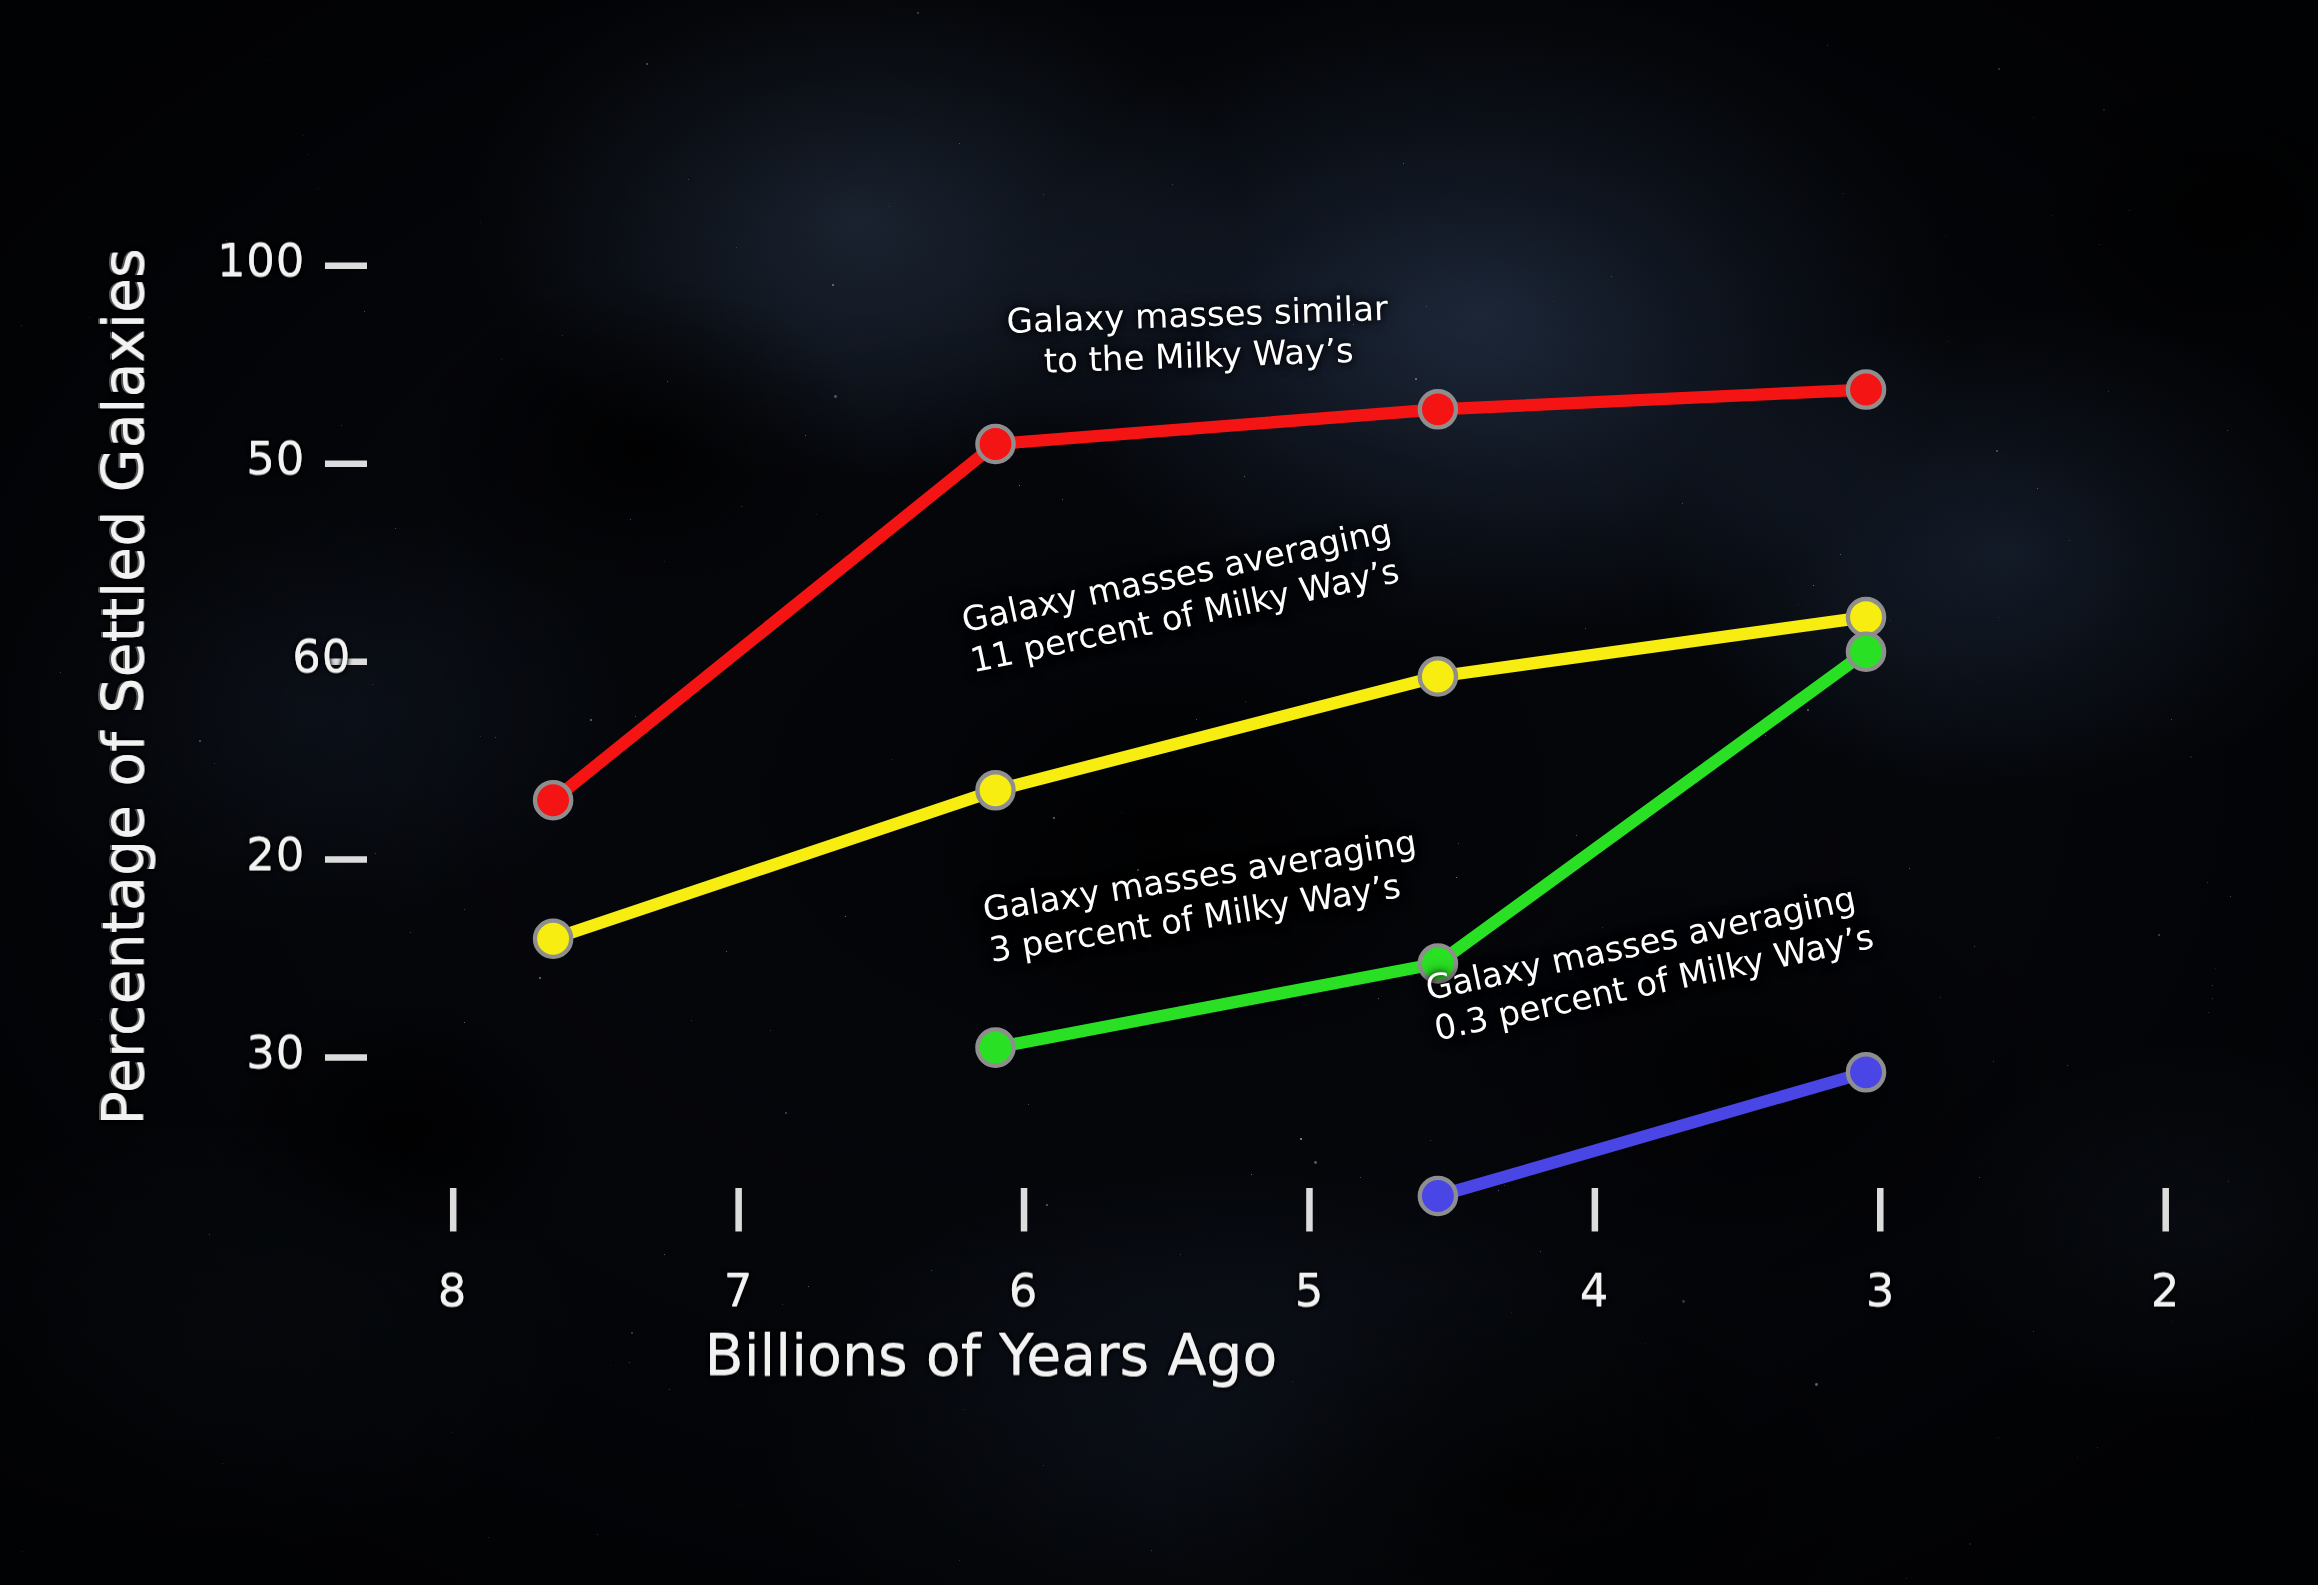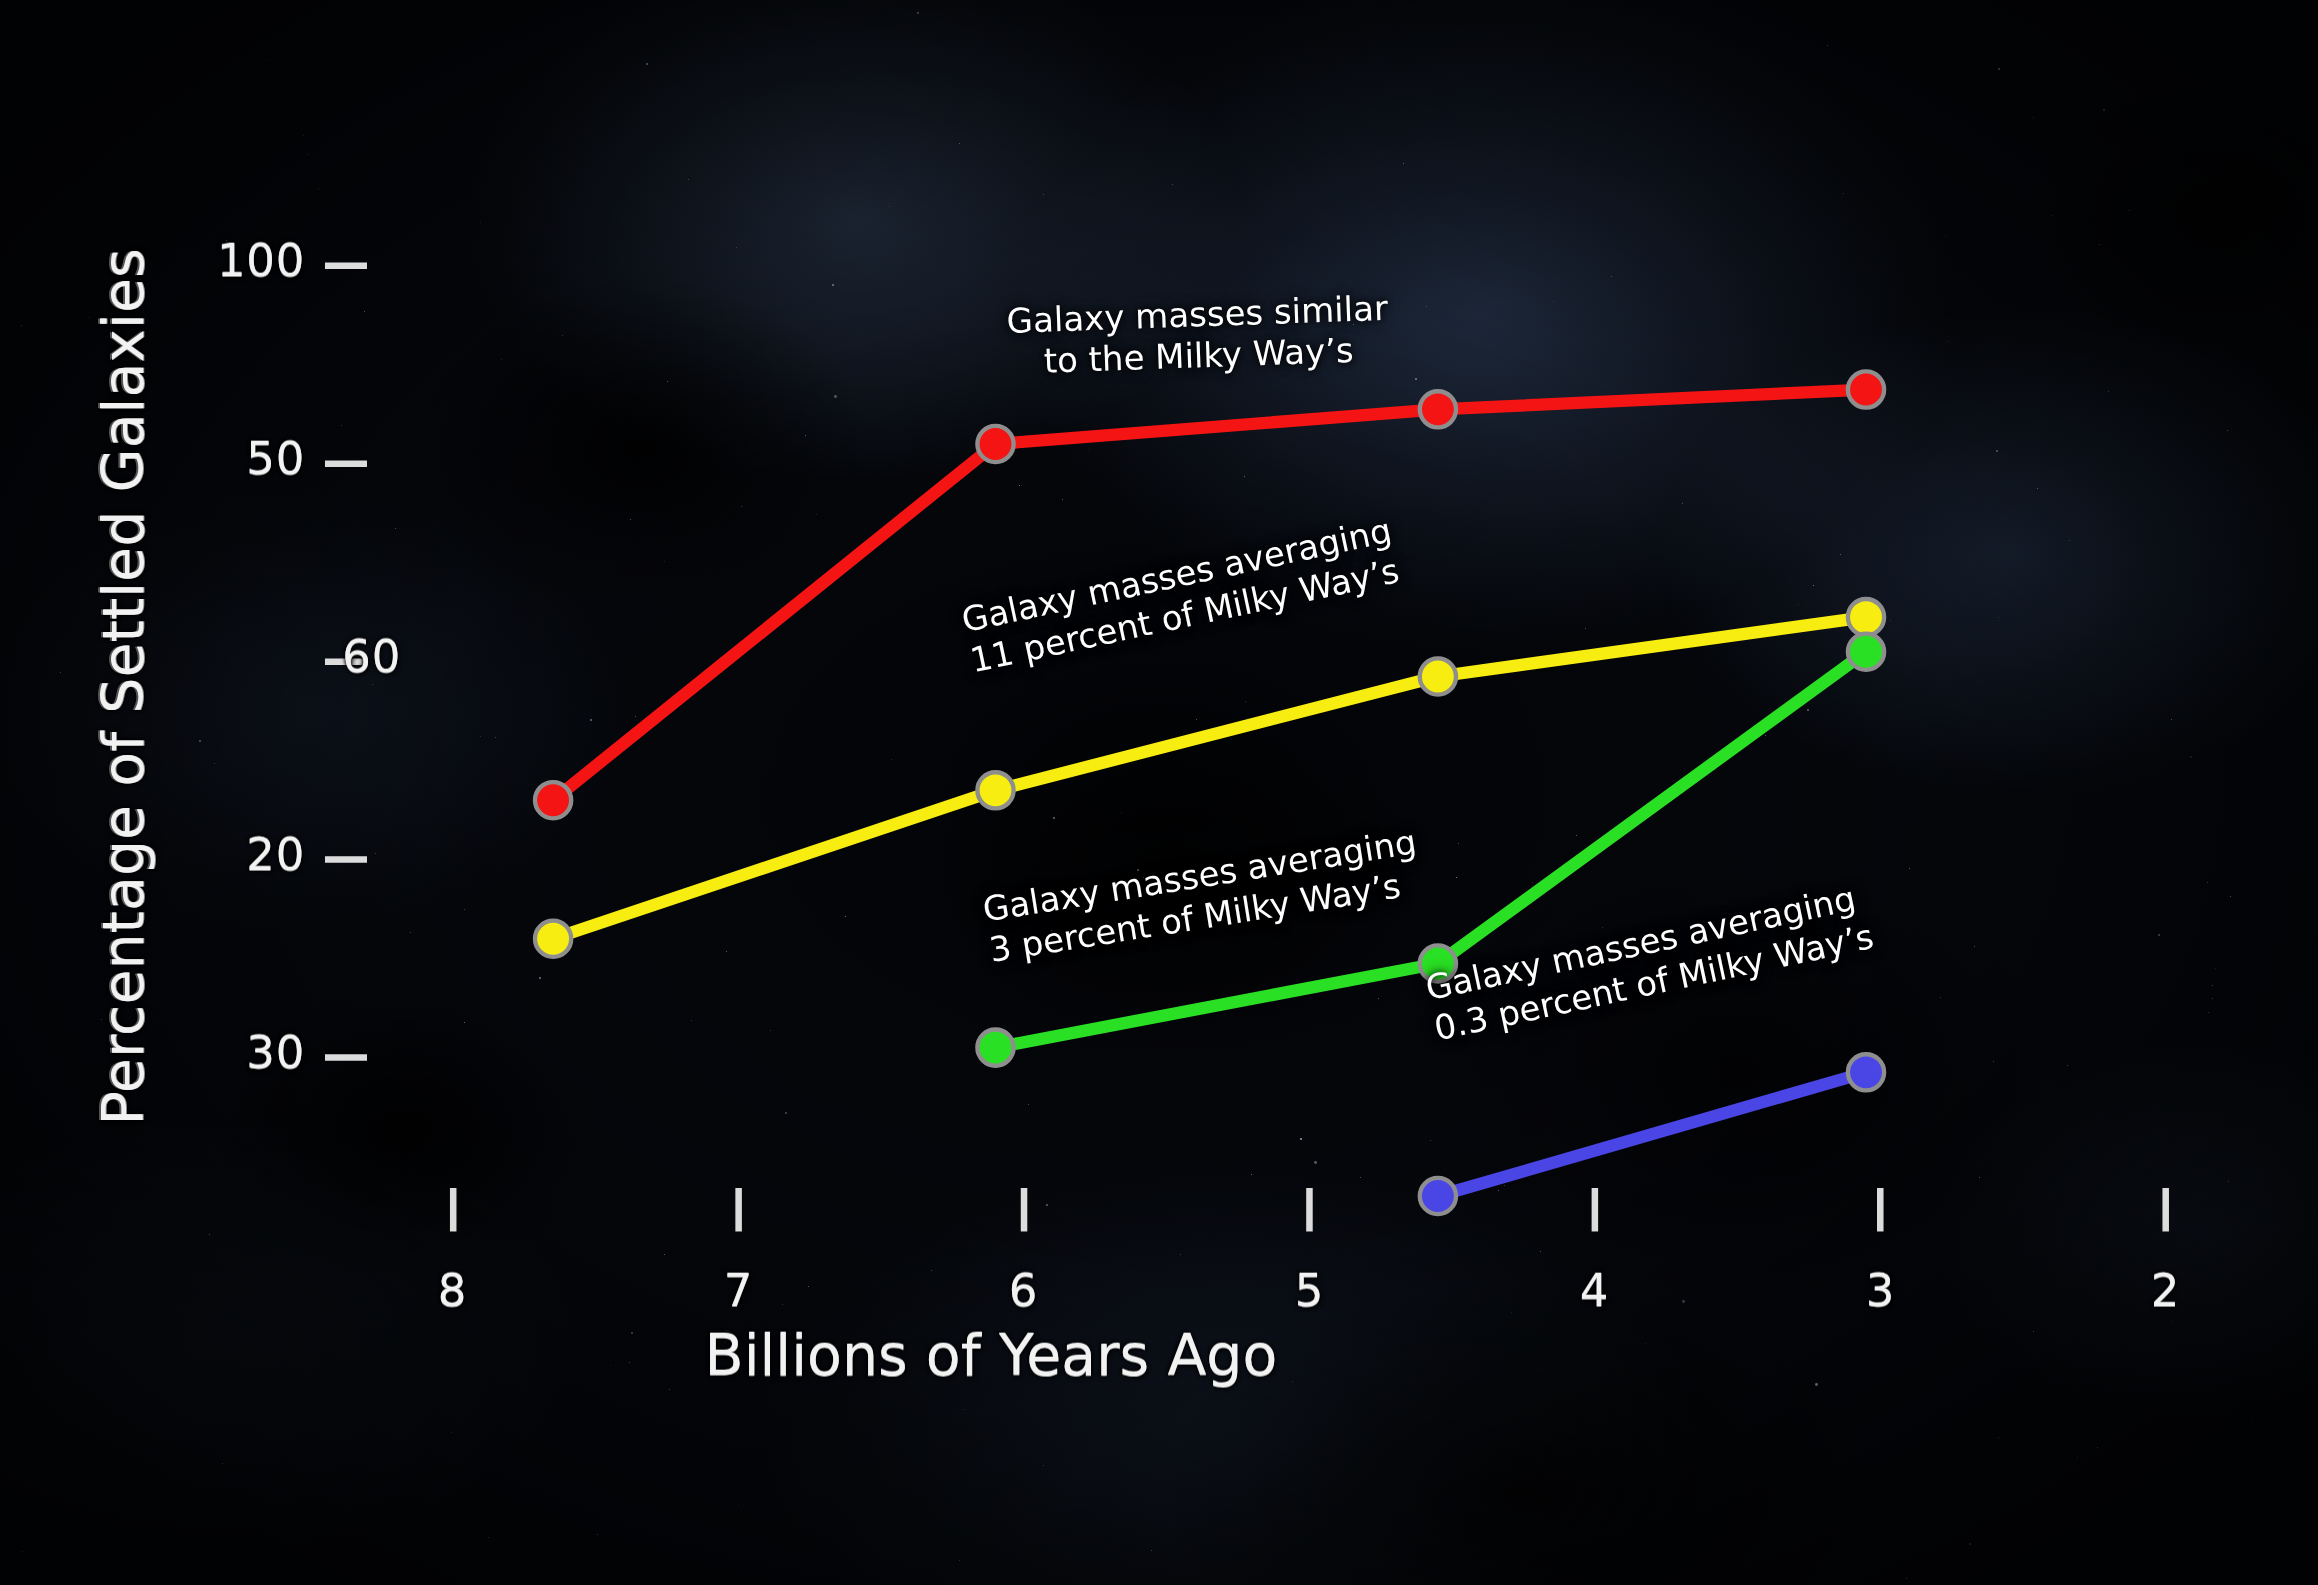--- a/index.html
+++ b/index.html
@@ -284,21 +284,21 @@
       <g>
         <polyline points="1984.3,1651.0 2575.3,1480.3" fill="none" stroke="#4a46e6" stroke-width="17" stroke-linecap="round" stroke-linejoin="round"></polyline>
         <circle cx="1984.3000000000002" cy="1651.04" r="25" fill="#4a46e6" stroke="#8e8e8e" stroke-width="6"></circle>
         <circle cx="2575.3" cy="1480.29" r="25" fill="#4a46e6" stroke="#8e8e8e" stroke-width="6"></circle>
       </g>
     </svg>
 
   <div id="ylabels">
       <div class="metal tick-lbl" style="right: 2014px; top: 1026px; text-align: right;">30</div>
       <div class="metal tick-lbl" style="right: 2014px; top: 828px; text-align: right;">20</div>
-      <div class="metal tick-lbl" style="right: 1918px; top: 630px; text-align: right;">60</div>
+      <div class="metal tick-lbl" style="right: 1968px; top: 630px; text-align: right;">60</div>
       <div class="metal tick-lbl" style="right: 2014px; top: 432px; text-align: right;">50</div>
       <div class="metal tick-lbl" style="right: 2014px; top: 234px; text-align: right;">100</div>
     </div>
   <div id="xlabels">
       <div class="metal tick-lbl" style="left: 409px; top: 1264px; width: 87px; text-align: center;">8</div>
       <div class="metal tick-lbl" style="left: 695px; top: 1264px; width: 87px; text-align: center;">7</div>
       <div class="metal tick-lbl" style="left: 980px; top: 1264px; width: 87px; text-align: center;">6</div>
       <div class="metal tick-lbl" style="left: 1266px; top: 1264px; width: 87px; text-align: center;">5</div>
       <div class="metal tick-lbl" style="left: 1551px; top: 1264px; width: 87px; text-align: center;">4</div>
       <div class="metal tick-lbl" style="left: 1837px; top: 1264px; width: 87px; text-align: center;">3</div>

